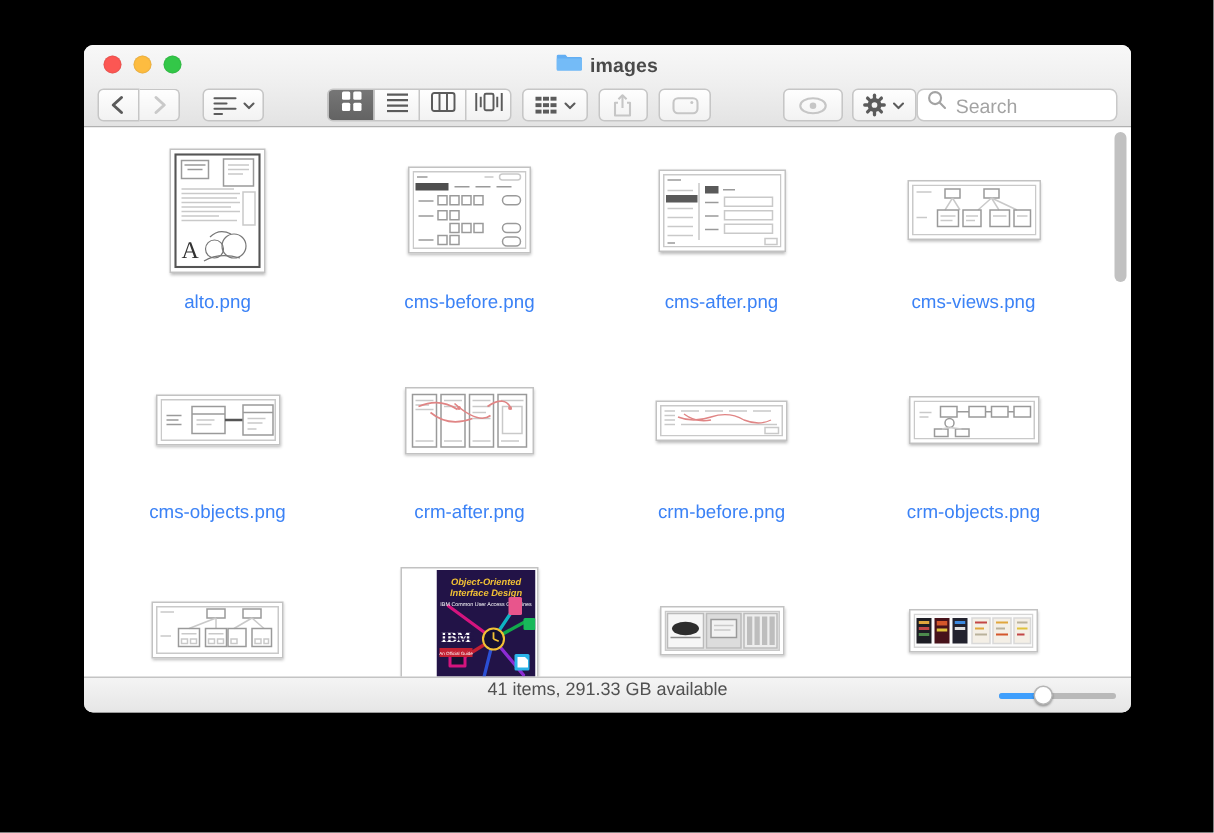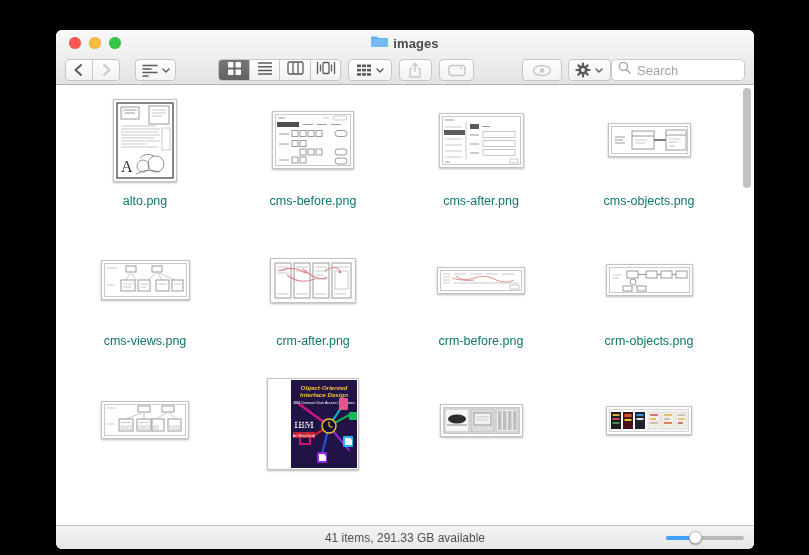--- a/index.html
+++ b/index.html
@@ -1,21 +1,21 @@
 <!DOCTYPE html>
 <html><head>
 <meta charset="utf-8">
 <style>
   html,body{margin:0;padding:0;}
   body{
     width:809px;height:555px;background:#000;position:relative;overflow:hidden;
     font-family:"Liberation Sans", sans-serif;
   }
   .window{
-    position:absolute;left:56px;top:30px;width:698px;height:519px;
+    position:absolute;left:56px;top:30px;width:698px;height:445px;
     border-radius:6px;overflow:hidden;background:#fff;
     box-shadow:0 18px 40px rgba(0,0,0,0.6);
     display:flex;flex-direction:column;
   }
   
   .titlebar{
     height:26px;flex:0 0 26px;background:linear-gradient(#f8f8f8,#efefef);
     position:relative;display:flex;align-items:center;justify-content:center;
   }
   .traffic{position:absolute;left:13px;top:7px;display:flex;gap:8px;}
@@ -64,30 +64,30 @@
   .grid{
     position:absolute;left:5px;top:7px;display:grid;
     grid-template-columns:repeat(4,168px);grid-auto-rows:140px;
   }
   .cell{display:flex;flex-direction:column;align-items:center;}
   .thumb-zone{height:96px;width:100%;display:flex;align-items:center;justify-content:center;}
   .thumb{
     background:#fff;border:1px solid #c2c2c2;box-shadow:0 1px 2px rgba(0,0,0,.28);
     display:flex;align-items:center;justify-content:center;overflow:hidden;
   }
-  .fname{margin-top:6px;font-size:12.5px;color:#0f766e;text-align:center;line-height:14px;}
+  .fname{margin-top:6px;font-size:12.5px;color:#3b82f6;text-align:center;line-height:14px;}
   .scrollthumb{
     position:absolute;right:3px;top:3px;width:8px;height:100px;border-radius:4px;
     background:#c1c1c1;
   }
   
   .statusbar{
     height:23px;flex:0 0 23px;background:linear-gradient(#f4f4f4,#e6e6e6);
     border-top:1px solid #c4c4c4;position:relative;
-    display:flex;align-items:center;justify-content:center;
+    display:flex;align-items:flex-start;justify-content:center;
   }
   .status-text{font-size:12px;color:#515151;}
   .slider{position:absolute;right:10px;top:50%;transform:translateY(-50%);width:78px;height:14px;}
   .slider .track{position:absolute;left:0;right:0;top:5.5px;height:3.5px;border-radius:2px;background:#b9b9b9;}
   .slider .fill{position:absolute;left:0;top:5.5px;height:3.5px;border-radius:2px;}
   .slider .knob{
     position:absolute;top:0.5px;width:13px;height:13px;border-radius:50%;background:#fff;
     border:0.5px solid #b5b5b5;box-shadow:0 1px 1.5px rgba(0,0,0,.35);box-sizing:border-box;
   }
   .sk{stroke:#9a9a9a;stroke-width:1;fill:none;}
@@ -388,20 +388,56 @@
               <line x1="3" y1="46" x2="8" y2="46" class="sk"></line>
               <rect x="68" y="43" width="8" height="4" class="skl"></rect>
             </svg>
           </div>
         </div>
         <div class="fname">cms-after.png</div>
       </div>
 
       <div class="cell">
         <div class="thumb-zone">
+          <div class="thumb" style="width:87px;height:38px;">
+            <svg width="83" height="34" viewBox="0 0 83 34">
+              <rect x="0.5" y="0.5" width="82" height="33" class="skl"></rect>
+              <line x1="3" y1="5" x2="13" y2="5" class="skl"></line>
+                <line x1="3" y1="22" x2="10" y2="22" class="skl"></line>
+              <rect x="22" y="3" width="10" height="6" class="sk"></rect>
+              <rect x="48" y="3" width="10" height="6" class="sk"></rect>
+              <g class="skl">
+                <line x1="27" y1="9" x2="22" y2="17"></line>
+                  <line x1="27" y1="9" x2="32" y2="17"></line>
+                <line x1="53" y1="9" x2="44" y2="17"></line>
+                  <line x1="53" y1="9" x2="58" y2="17"></line>
+                  <line x1="53" y1="9" x2="70" y2="17"></line>
+              </g>
+              <g class="sk">
+                <rect x="17" y="17" width="14" height="11"></rect>
+                  <rect x="34" y="17" width="12" height="11"></rect>
+                <rect x="52" y="17" width="13" height="11"></rect>
+                  <rect x="68" y="17" width="11" height="11"></rect>
+              </g>
+              <g class="skl">
+                <line x1="19" y1="21" x2="29" y2="21"></line>
+                  <line x1="19" y1="24" x2="27" y2="24"></line>
+                <line x1="36" y1="21" x2="44" y2="21"></line>
+                  <line x1="36" y1="24" x2="42" y2="24"></line>
+                <line x1="54" y1="21" x2="63" y2="21"></line>
+                  <line x1="70" y1="21" x2="77" y2="21"></line>
+              </g>
+            </svg>
+          </div>
+        </div>
+        <div class="fname">cms-views.png</div>
+      </div>
+
+      <div class="cell">
+        <div class="thumb-zone">
           <div class="thumb" style="width:81px;height:32px;">
             <svg width="77" height="28" viewBox="0 0 77 28">
               <rect x="0.5" y="0.5" width="76" height="27" class="skl"></rect>
               <g class="sk">
                   <line x1="4" y1="11" x2="14" y2="11"></line>
                   <line x1="4" y1="14" x2="12" y2="14"></line>
                   <line x1="4" y1="17" x2="14" y2="17"></line>
                 </g>
               <rect x="21" y="5" width="22" height="18" class="sk"></rect>
               <line x1="21" y1="10" x2="43" y2="10" class="sk"></line>
@@ -410,56 +446,20 @@
               <line x1="43" y1="14" x2="55" y2="14" stroke="#555" stroke-width="1.6"></line>
               <rect x="55" y="4" width="20" height="20" class="sk"></rect>
               <line x1="55" y1="9" x2="75" y2="9" class="sk"></line>
               <line x1="58" y1="13" x2="70" y2="13" class="skl"></line>
                 <line x1="58" y1="16" x2="68" y2="16" class="skl"></line>
                 <line x1="58" y1="20" x2="64" y2="20" class="skl"></line>
             </svg>
           </div>
         </div>
         <div class="fname">cms-objects.png</div>
-      </div>
-
-      <div class="cell">
-        <div class="thumb-zone">
-          <div class="thumb" style="width:87px;height:38px;">
-            <svg width="83" height="34" viewBox="0 0 83 34">
-              <rect x="0.5" y="0.5" width="82" height="33" class="skl"></rect>
-              <line x1="3" y1="5" x2="13" y2="5" class="skl"></line>
-                <line x1="3" y1="22" x2="10" y2="22" class="skl"></line>
-              <rect x="22" y="3" width="10" height="6" class="sk"></rect>
-              <rect x="48" y="3" width="10" height="6" class="sk"></rect>
-              <g class="skl">
-                <line x1="27" y1="9" x2="22" y2="17"></line>
-                  <line x1="27" y1="9" x2="32" y2="17"></line>
-                <line x1="53" y1="9" x2="44" y2="17"></line>
-                  <line x1="53" y1="9" x2="58" y2="17"></line>
-                  <line x1="53" y1="9" x2="70" y2="17"></line>
-              </g>
-              <g class="sk">
-                <rect x="17" y="17" width="14" height="11"></rect>
-                  <rect x="34" y="17" width="12" height="11"></rect>
-                <rect x="52" y="17" width="13" height="11"></rect>
-                  <rect x="68" y="17" width="11" height="11"></rect>
-              </g>
-              <g class="skl">
-                <line x1="19" y1="21" x2="29" y2="21"></line>
-                  <line x1="19" y1="24" x2="27" y2="24"></line>
-                <line x1="36" y1="21" x2="44" y2="21"></line>
-                  <line x1="36" y1="24" x2="42" y2="24"></line>
-                <line x1="54" y1="21" x2="63" y2="21"></line>
-                  <line x1="70" y1="21" x2="77" y2="21"></line>
-              </g>
-            </svg>
-          </div>
-        </div>
-        <div class="fname">cms-views.png</div>
       </div>
 
       <div class="cell">
         <div class="thumb-zone">
           <div class="thumb" style="width:84px;height:43px;">
             <svg width="80" height="39" viewBox="0 0 80 39">
               <g class="sk">
                 <rect x="2" y="2" width="16" height="35"></rect>
                   <rect x="21" y="2" width="16" height="35"></rect>
                 <rect x="40" y="2" width="16" height="35"></rect>

